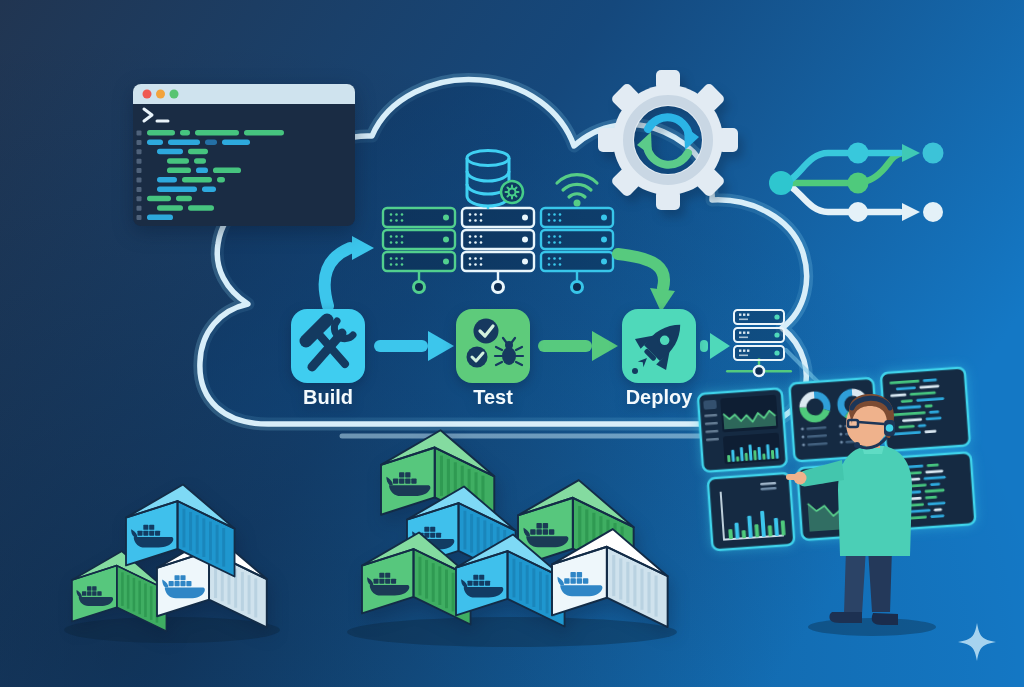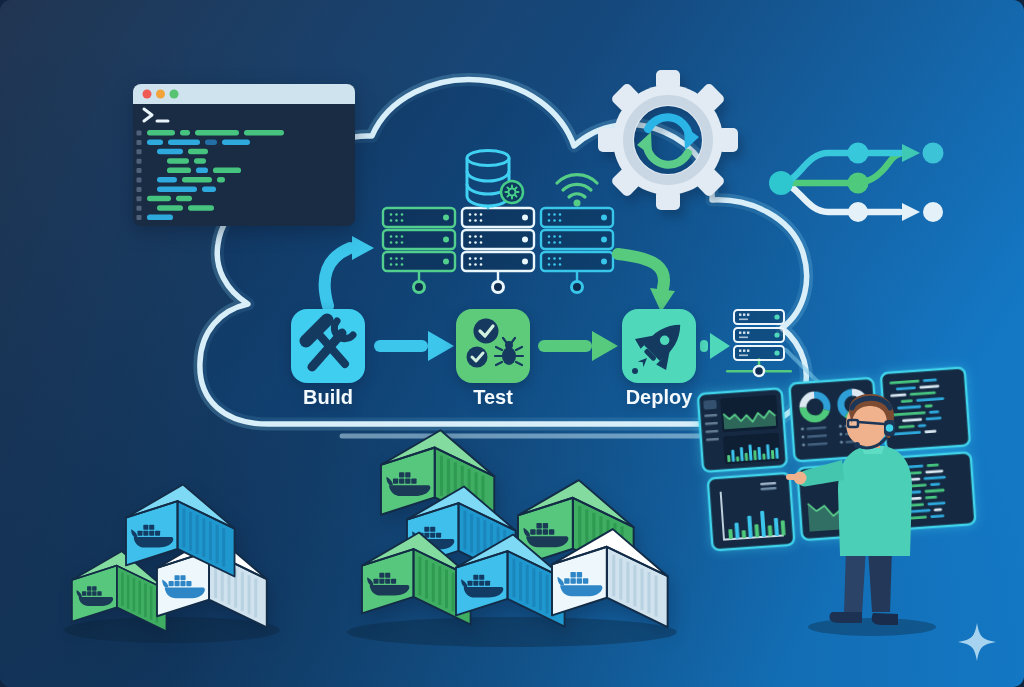--- a/index.html
+++ b/index.html
@@ -1,16 +1,16 @@
 <!DOCTYPE html>
 <html><head>
 <meta charset="utf-8">
 <style>
   html,body{margin:0;padding:0;background:#10253f;}
-  .stage{width:1024px;height:687px;position:relative;overflow:hidden;border-radius:11px;}
+  .stage{width:1024px;height:687px;position:relative;overflow:hidden;}
   svg{display:block;}
   .stage-label{font:700 20px "Liberation Sans",sans-serif;fill:#f4fafd;text-anchor:middle;}
   .soft-shadow{filter:drop-shadow(0 6px 10px rgba(8,25,50,.4));}
   .gear-shadow{filter:drop-shadow(5px 7px 5px rgba(10,30,55,.28));}
   .wall-glow{filter:drop-shadow(0 0 6px rgba(63,210,234,.4));}
   .stack-shadow{filter:drop-shadow(4px 8px 8px rgba(8,25,50,.25));}
 </style>
 </head>
 <body>
 

